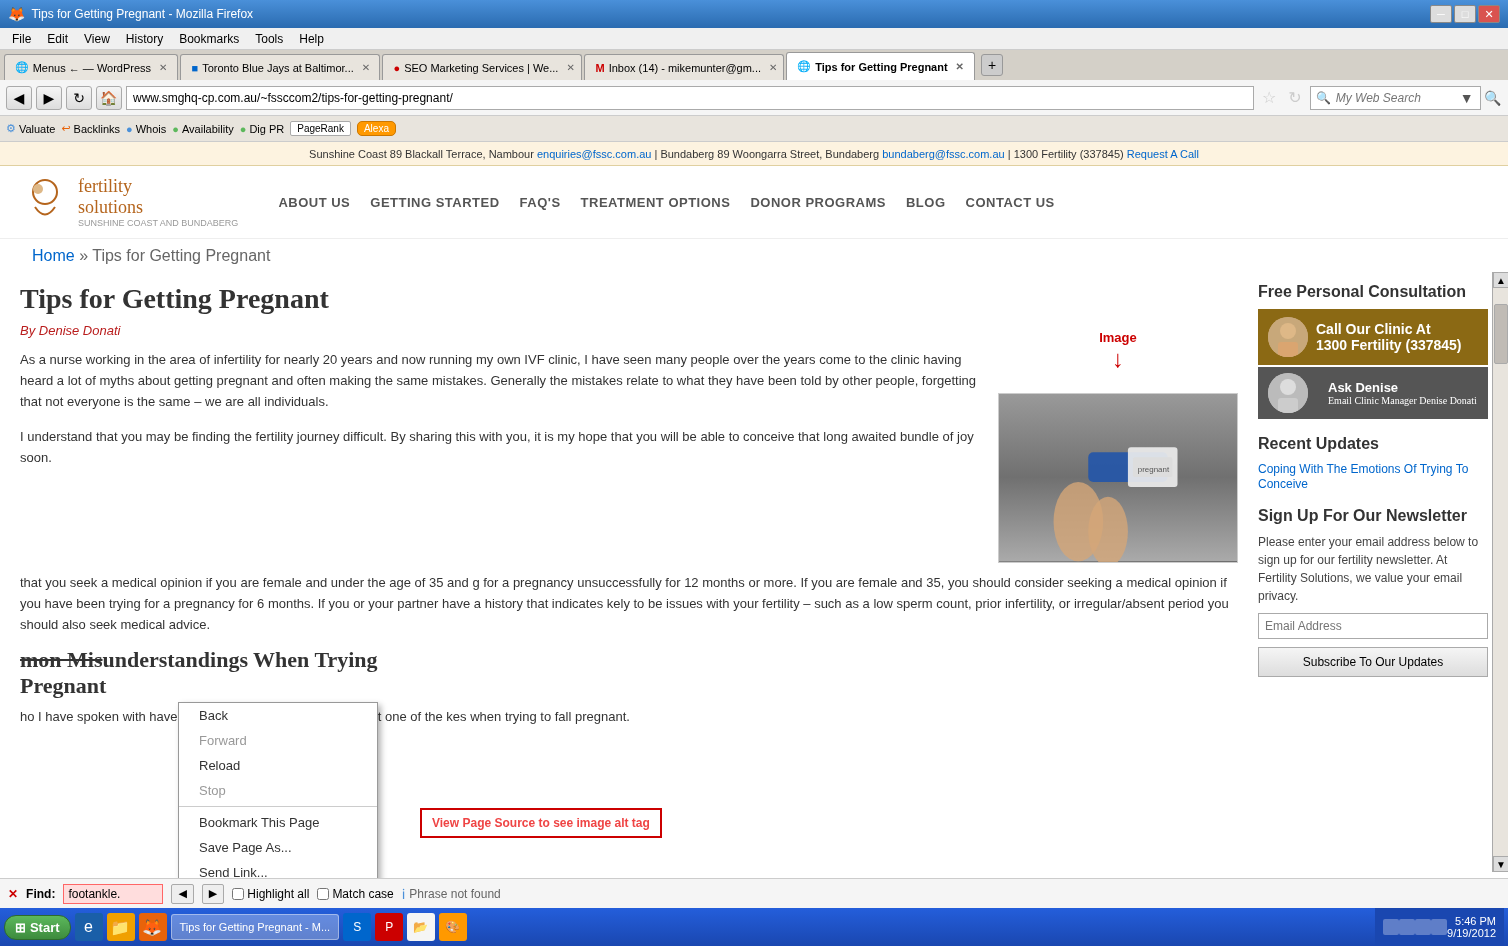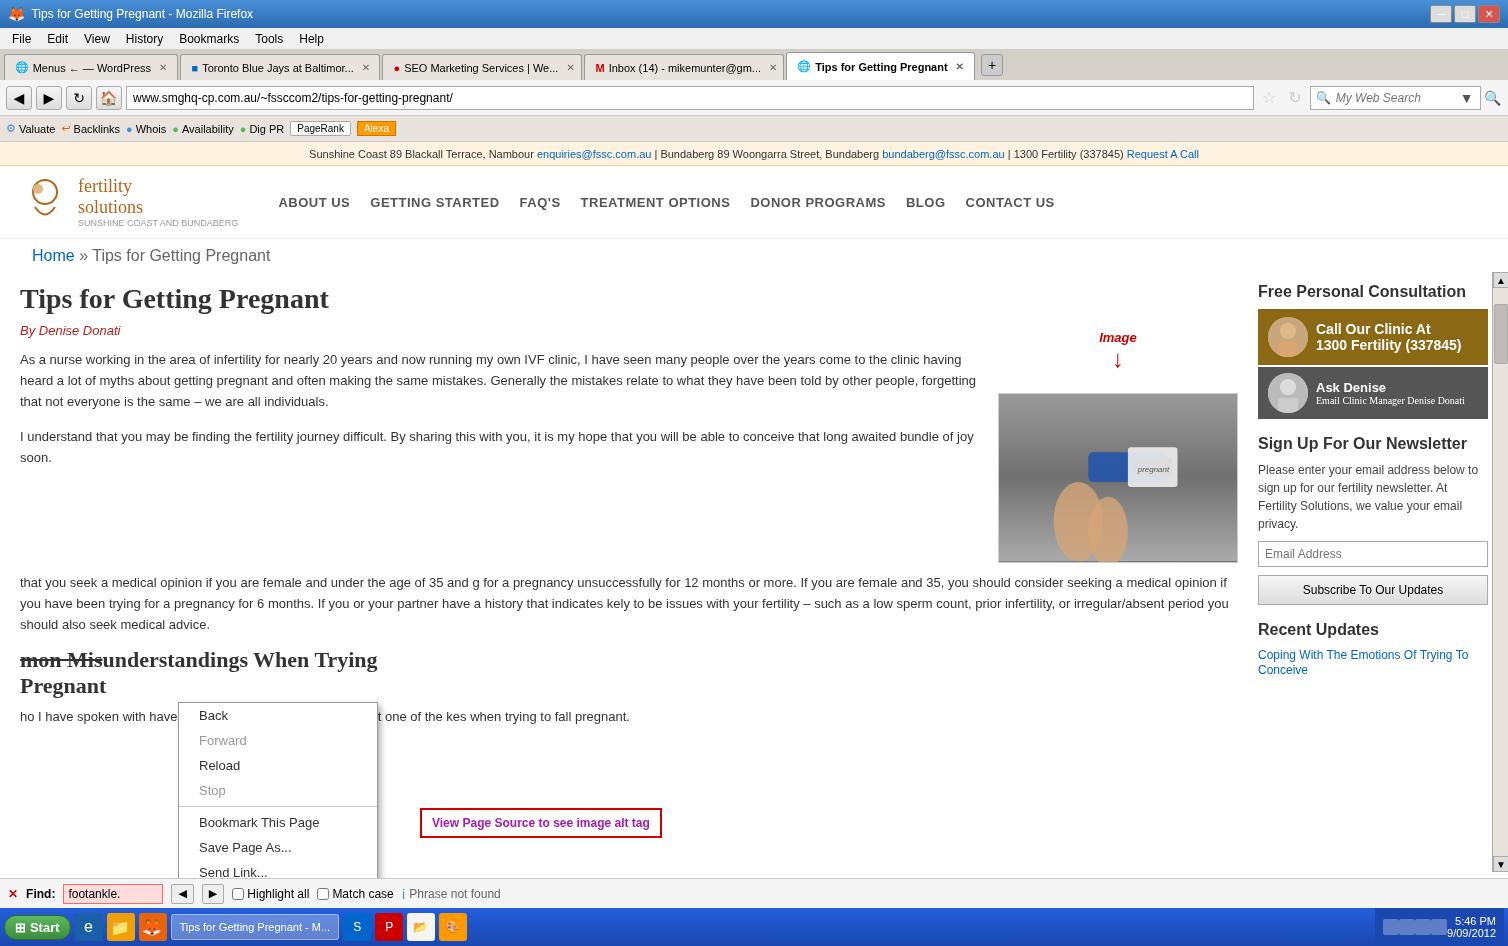--- a/index.html
+++ b/index.html
@@ -31,21 +31,21 @@
     .star-btn { font-size: 16px; color: #ccc; cursor: pointer; padding: 0 4px; }
     .search-box-wrap { display: flex; align-items: center; border: 1px solid #aaa; background: white; height: 24px; padding: 0 6px; gap: 4px; }
     .search-icon { color: #666; font-size: 12px; }
     .search-input { border: none; outline: none; font-size: 12px; width: 120px; color: #888; font-style: italic; }
     .search-btn { font-size: 14px; cursor: pointer; color: #555; }
 
     
     .toolbar-row { background: #e8e4dd; height: 26px; display: flex; align-items: center; padding: 0 6px; gap: 6px; border-bottom: 1px solid #ccc; font-size: 11px; }
     .toolbar-item { display: flex; align-items: center; gap: 3px; cursor: pointer; }
     .pagerank-btn { background: #fff; border: 1px solid #aaa; padding: 1px 6px; font-size: 10px; cursor: pointer; border-radius: 2px; }
-    .alexa-btn { background: #ff9900; color: white; border: 1px solid #cc7700; padding: 1px 6px; font-size: 10px; cursor: pointer; border-radius: 0; }
+    .alexa-btn { background: #ff9900; color: white; border: 1px solid #cc7700; padding: 1px 6px; font-size: 10px; cursor: pointer; border-radius: 5px; }
 
     
     .info-bar { background: #fdf3e0; height: 24px; display: flex; align-items: center; justify-content: center; font-size: 11px; color: #333; border-bottom: 1px solid #e0d0a0; padding: 0 10px; }
     .info-bar a { color: #0066cc; text-decoration: none; font-size: 11px; }
 
     
     .website { background: white; flex: 1; overflow: hidden; display: flex; flex-direction: column; position: relative; }
 
     
     .site-header { background: white; padding: 10px 20px; display: flex; align-items: center; border-bottom: 1px solid #eee; }
@@ -65,39 +65,39 @@
     .content-area { display: flex; padding: 10px 20px; gap: 20px; flex: 1; }
     .main-content { flex: 1; }
     .sidebar { width: 230px; flex-shrink: 0; }
 
     
     .article-title { font-family: Georgia, serif; font-size: 28px; color: #333; margin-bottom: 8px; }
     .article-author { font-style: italic; font-size: 13px; color: #b91c1c; margin-bottom: 12px; }
     .article-body { font-size: 13px; line-height: 1.6; color: #333; }
     .article-with-image { display: flex; gap: 16px; }
     .article-text { flex: 1; }
-    .article-image-wrap { width: 240px; flex-shrink: 0; position: relative; font-style: italic; }
+    .article-image-wrap { width: 240px; flex-shrink: 0; position: relative; }
     .article-image { width: 240px; height: 170px; background: linear-gradient(135deg, #888, #555); border: 1px solid #ccc; display: flex; align-items: flex-end; justify-content: center; overflow: hidden; }
     .section-heading { font-family: Georgia, serif; font-size: 22px; color: #333; margin: 12px 0 8px; }
 
     
     .context-menu { position: absolute; left: 178px; top: 560px; width: 200px; background: white; border: 1px solid #999; box-shadow: 3px 3px 6px rgba(0,0,0,0.3); z-index: 100; font-size: 13px; }
     .ctx-item { padding: 5px 20px; cursor: pointer; color: #333; }
     .ctx-item.disabled { color: #999; cursor: default; }
     .ctx-separator { height: 1px; background: #ccc; margin: 3px 0; }
 
     
-    .annotation-box { position: absolute; left: 420px; top: 666px; background: white; border: 2px solid #cc0000; padding: 6px 10px; font-size: 12px; color: #a21caf; font-weight: bold; z-index: 101; }
+    .annotation-box { position: absolute; left: 420px; top: 666px; background: white; border: 2px solid #cc0000; padding: 6px 10px; font-size: 12px; color: #ef4444; font-weight: bold; z-index: 101; }
 
     
     .sidebar-section { margin-bottom: 16px; }
     .sidebar-title { font-family: Liberation Sans, sans-serif; font-size: 16px; color: #333; margin-bottom: 8px; }
     .sidebar-banner { background: #8B6914; color: white; padding: 8px 10px; font-size: 14px; font-weight: bold; margin-bottom: 2px; display: flex; align-items: center; gap: 8px; }
     .sidebar-banner-img { width: 40px; height: 40px; background: #ddd; border-radius: 50%; flex-shrink: 0; }
-    .sidebar-ask { background: #555; color: white; padding: 6px 10px; font-size: 13px; display: flex; align-items: center; gap: 8px; }
+    .sidebar-ask { background: #555; color: white; padding: 6px 10px; font-size: 13px; display: flex; align-items: center; gap: 20px; }
     .sidebar-ask-img { width: 40px; height: 40px; background: #bbb; border-radius: 50%; flex-shrink: 0; }
     .sidebar-text { font-size: 12px; color: #444; line-height: 1.5; margin-bottom: 8px; }
     .email-input { width: 100%; height: 26px; border: 1px solid #aaa; padding: 0 6px; font-size: 12px; color: #999; margin-bottom: 8px; }
     .subscribe-btn { width: 100%; height: 30px; background: linear-gradient(to bottom, #f5f5f5, #ddd); border: 1px solid #aaa; font-size: 12px; cursor: pointer; }
     .recent-link { color: #0066cc; text-decoration: none; font-size: 12px; }
 
     
     .find-bar { background: #f5f5f5; height: 30px; display: flex; align-items: center; padding: 0 8px; gap: 8px; border-top: 1px solid #ccc; font-size: 12px; }
     .find-label { font-weight: bold; }
     .find-input { height: 20px; border: 1px solid #f66; background: #fdd; padding: 0 4px; font-size: 12px; width: 100px; }
@@ -324,29 +324,29 @@
               </svg>
             </div>
             <div>
               <div style="font-weight:bold;">Ask Denise</div>
               <div style="font-size:10px;font-family:Liberation Serif, serif;">Email Clinic Manager Denise Donati</div>
             </div>
           </div>
         </div>
 
         <div class="sidebar-section">
+          <h3 class="sidebar-title">Recent Updates</h3>
+          <a class="recent-link">Coping With The Emotions Of Trying To Conceive</a>
+        </div>
+
+        <div class="sidebar-section">
           <h3 class="sidebar-title">Sign Up For Our Newsletter</h3>
           <p class="sidebar-text">Please enter your email address below to sign up for our fertility newsletter. At Fertility Solutions, we value your email privacy.</p>
           <input class="email-input" placeholder="Email Address" style="">
           <button class="subscribe-btn">Subscribe To Our Updates</button>
-        </div>
-
-        <div class="sidebar-section">
-          <h3 class="sidebar-title">Recent Updates</h3>
-          <a class="recent-link">Coping With The Emotions Of Trying To Conceive</a>
         </div>
       </div>
     </div>
 
     <div class="context-menu">
       <div class="ctx-item">Back</div>
       <div class="ctx-item disabled">Forward</div>
       <div class="ctx-item">Reload</div>
       <div class="ctx-item disabled">Stop</div>
       <div class="ctx-separator"></div>
@@ -404,17 +404,17 @@
     <div class="taskbar-icon" style="background:#f5f5f5; color:#333; font-size:12px;">📂</div>
     <div class="taskbar-icon" style="background:#ff9900; color:white; font-size:12px;">🎨</div>
     <div class="taskbar-spacer"></div>
     <div class="system-tray">
       <div class="tray-icon"></div>
       <div class="tray-icon"></div>
       <div class="tray-icon"></div>
       <div class="tray-icon"></div>
       <div style="text-align:right;">
         <div>5:46 PM</div>
-        <div>9/09/2012</div>
+        <div>9/19/2012</div>
       </div>
     </div>
   </div>
 </div>
 
 </body></html>

